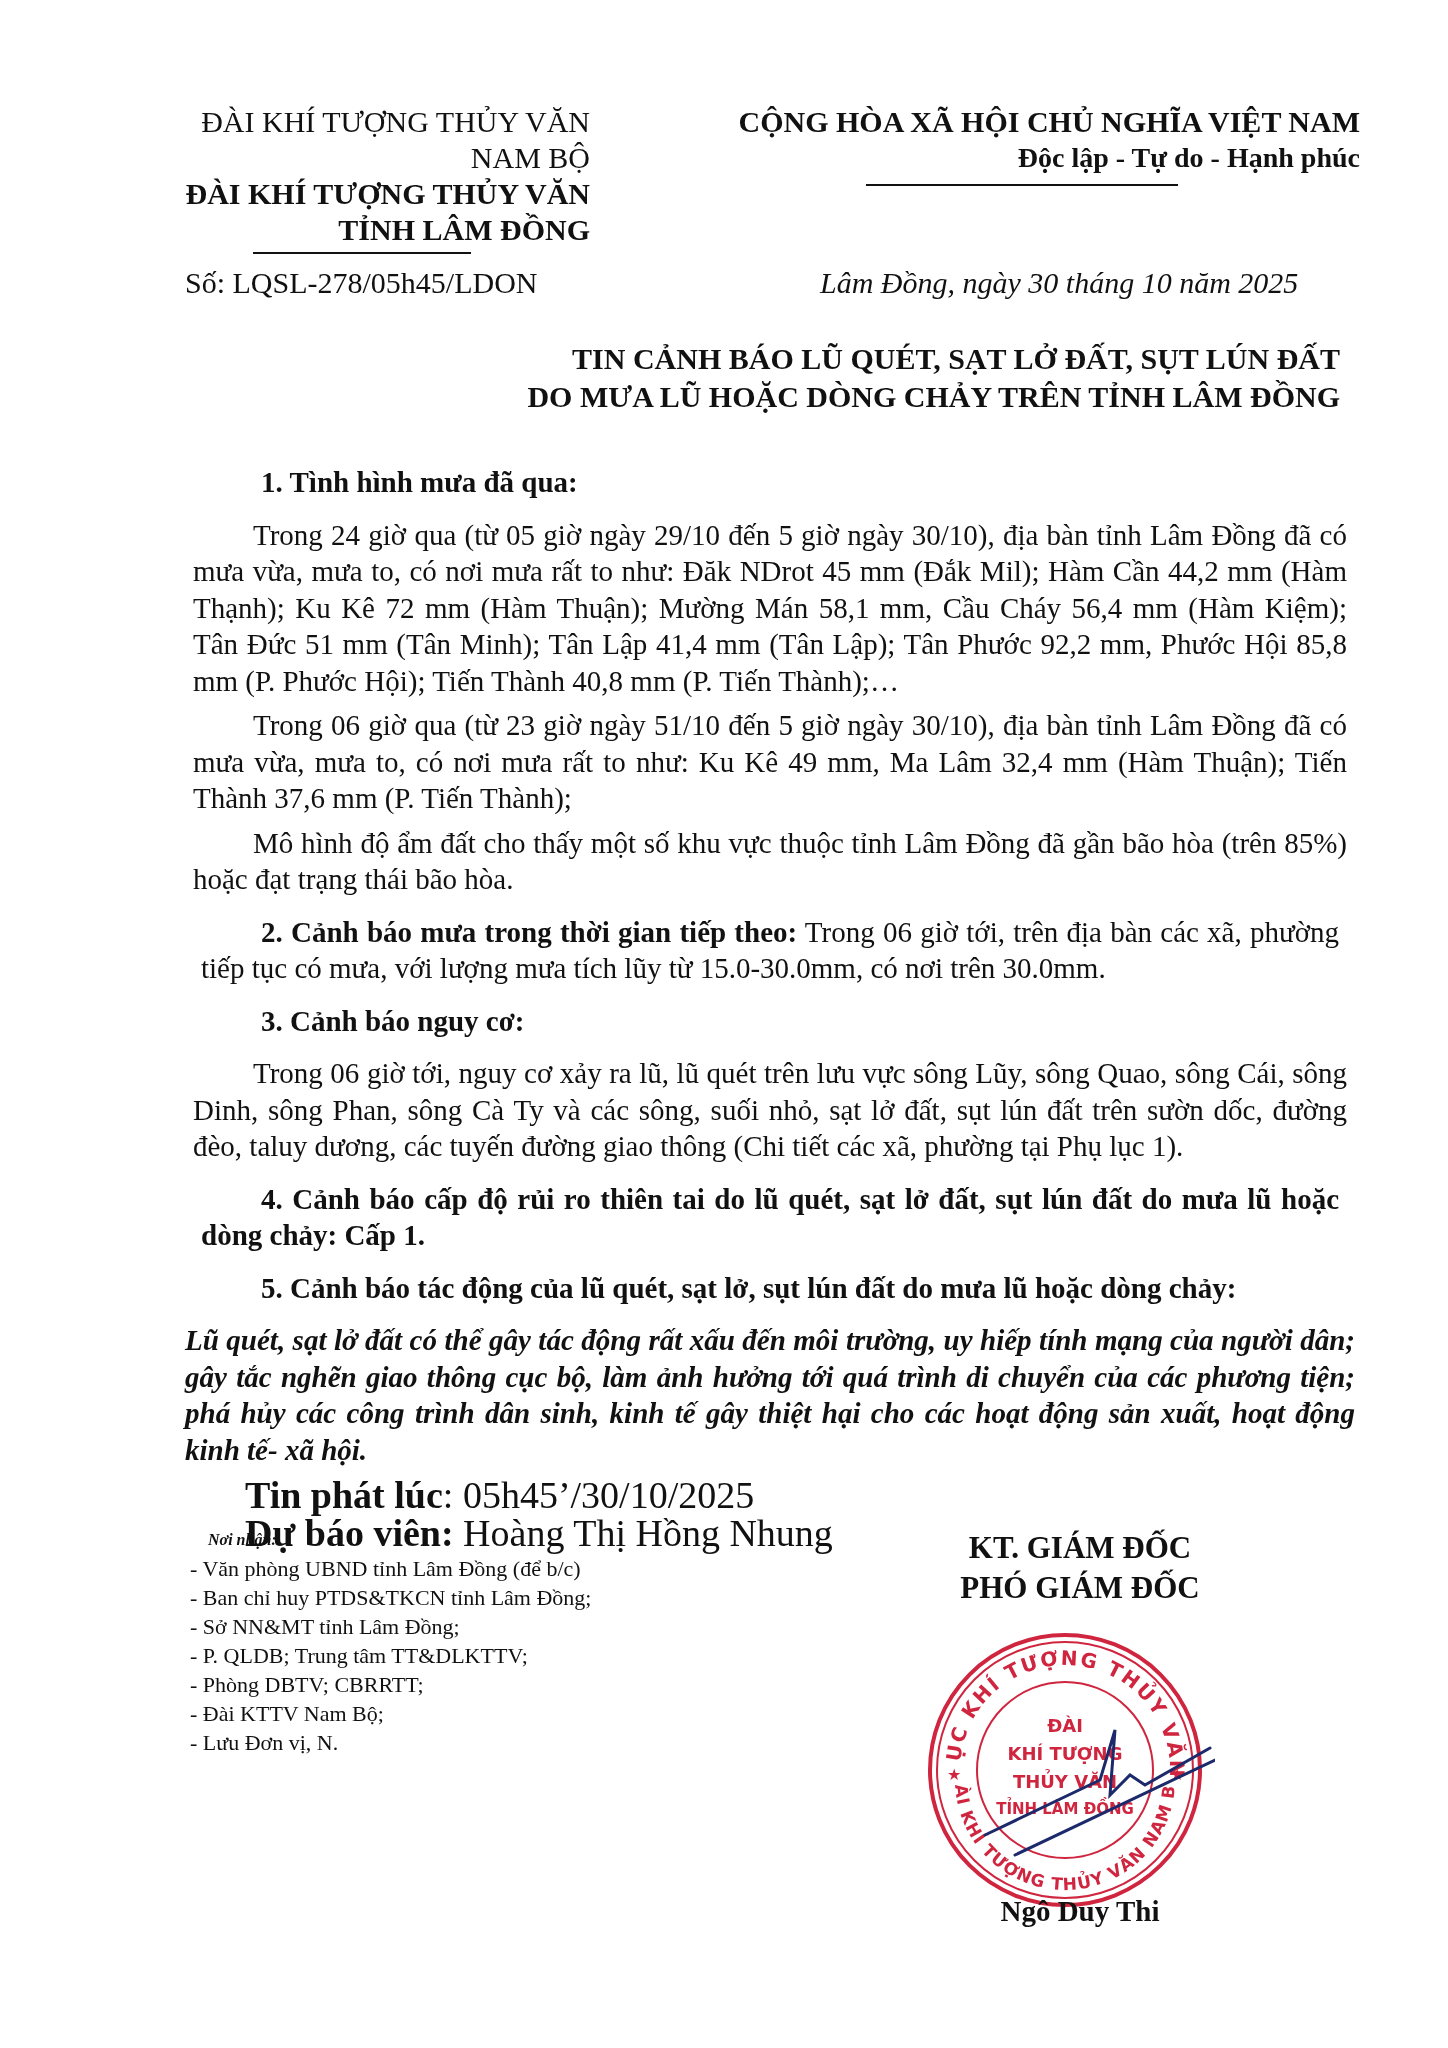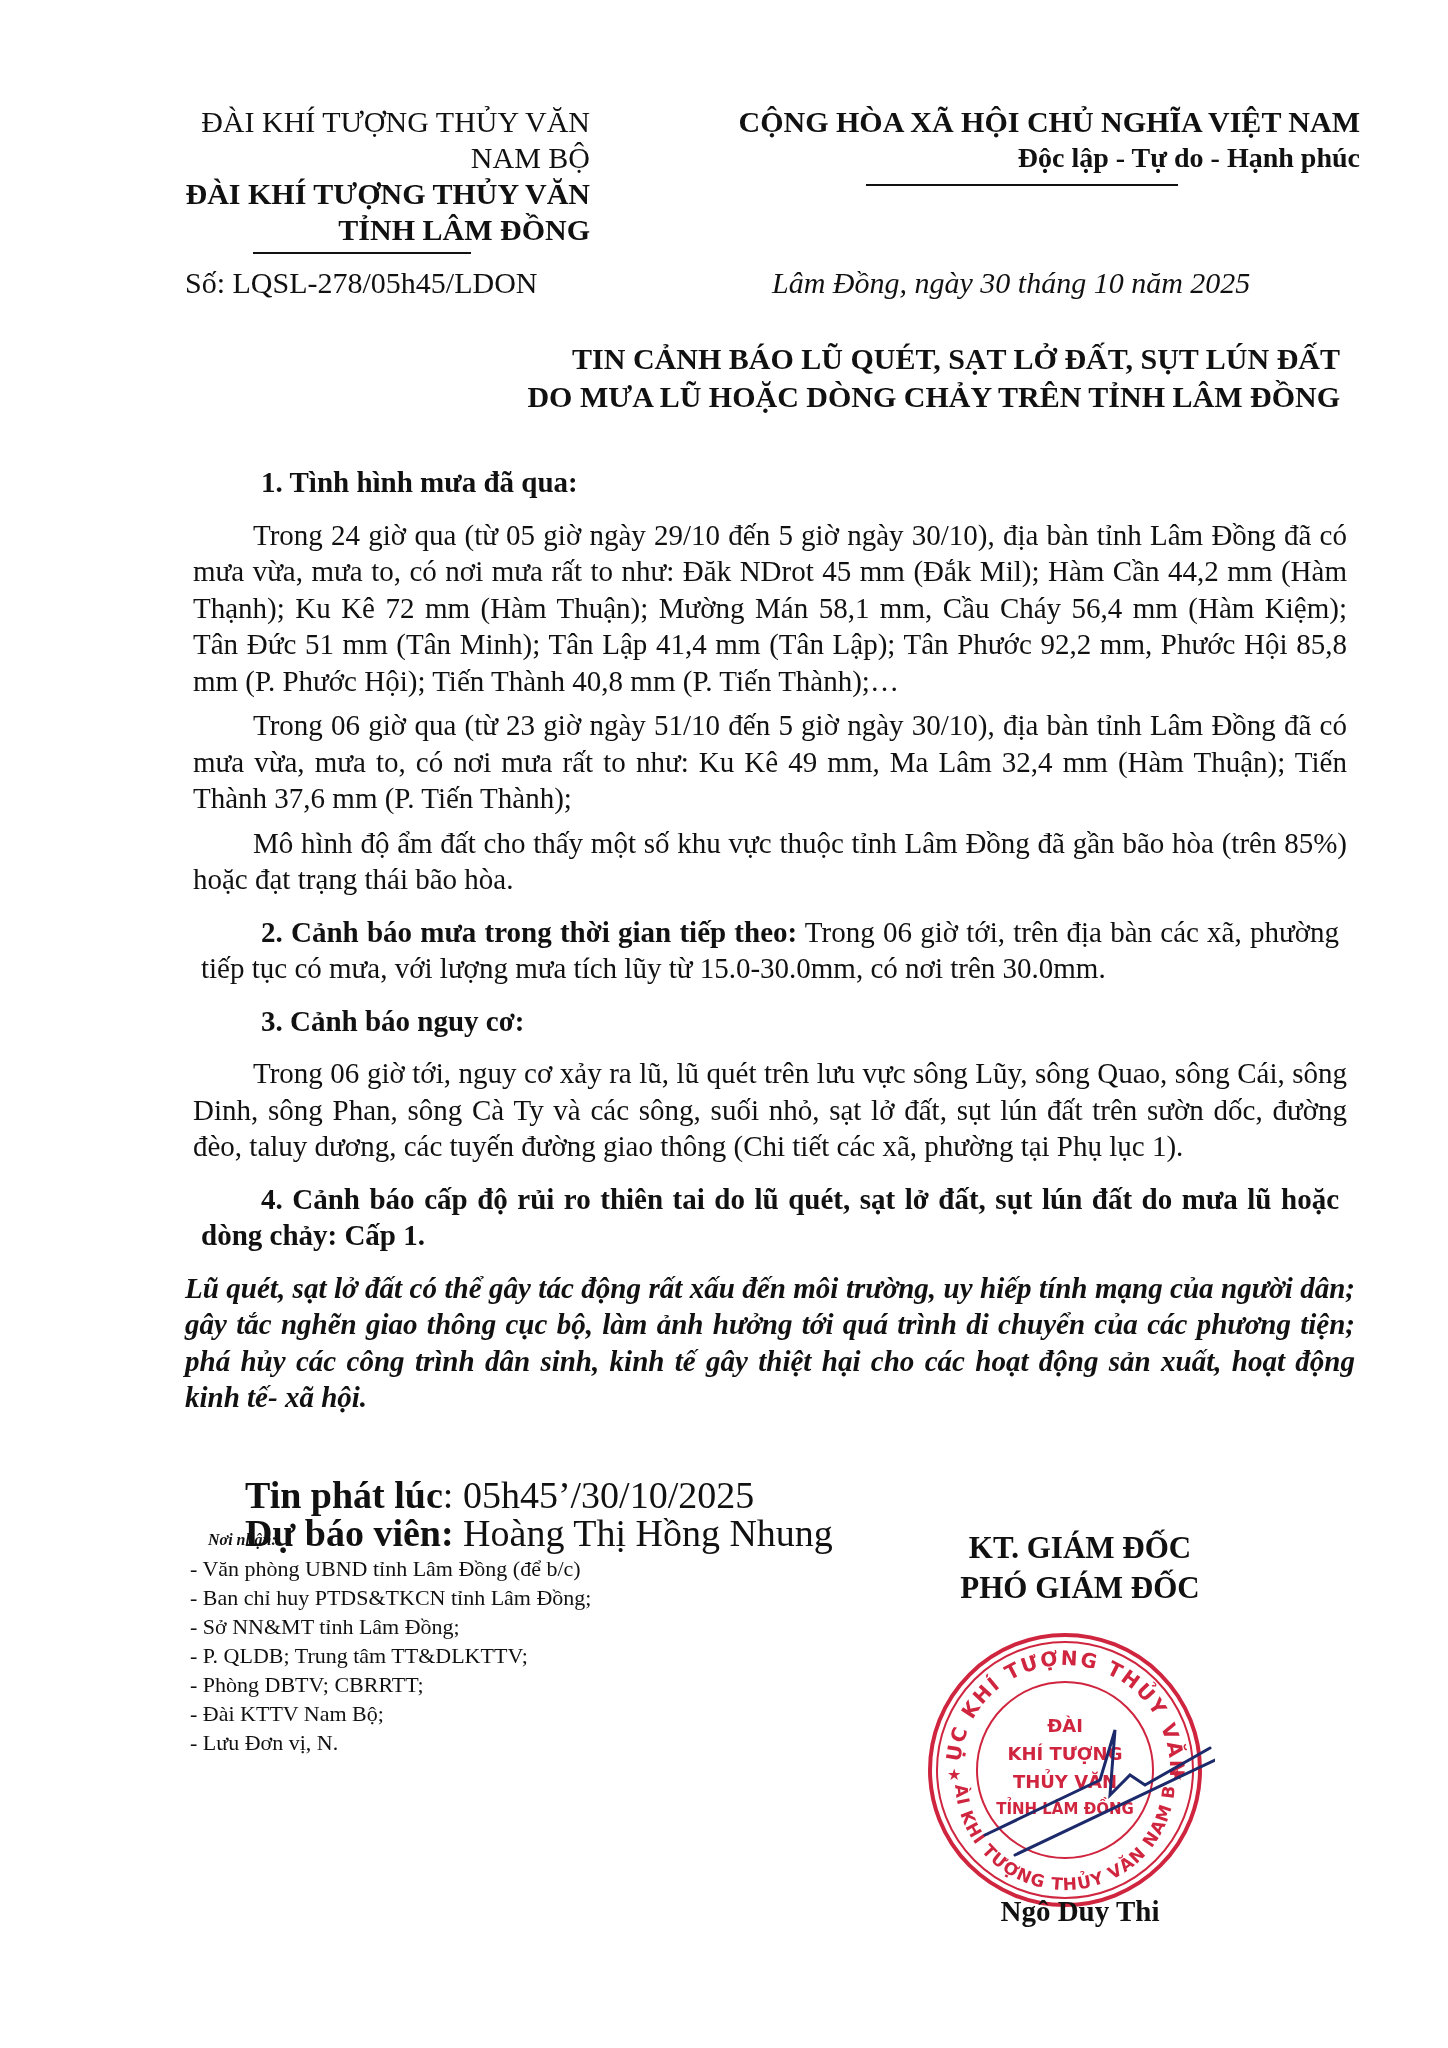--- a/index.html
+++ b/index.html
@@ -7,21 +7,21 @@
     width: 1448px; height: 2048px; position: relative; overflow: hidden;
     font-family: "Liberation Serif", "DejaVu Serif", serif; color: #111;
   }
   .abs { position: absolute; }
   .center { text-align: right; }
   .hdr-left { left: 120px; top: 104px; width: 470px; font-size: 30px; line-height: 36px; }
   .hdr-right { left: 680px; top: 104px; width: 680px; font-size: 30px; line-height: 36px; }
   .b { font-weight: bold; }
   .rule { position: absolute; height: 2px; background: #111; }
   .docno { left: 185px; top: 266px; font-size: 30px; }
-  .docdate { left: 772px; top: 266px; font-size: 30px; font-style: italic; text-align: right; }
+  .docdate { left: 820px; top: 266px; font-size: 30px; font-style: italic; text-align: right; }
   .title { left: 140px; top: 340px; width: 1200px; font-size: 30px; font-weight: bold; line-height: 38px; }
   .body {
     left: 185px; top: 448px; width: 1170px;
     font-size: 29px; line-height: 36.5px; text-align: justify;
   }
   .body p { margin: 8px; text-indent: 60px; }
   .body .sec { margin: 16px; text-indent: 60px; font-weight: bold; }
   .body .sec .n { font-weight: normal; }
   .body .it { font-style: italic; font-weight: bold; text-indent: 0; }
   .meta { left: 245px; top: 1476px; font-size: 38px; line-height: 38px; }
@@ -60,20 +60,21 @@
   <div class="sec">1. Tình hình mưa đã qua:</div>
   <p>Trong 24 giờ qua (từ 05 giờ ngày 29/10 đến 5 giờ ngày 30/10), địa bàn tỉnh Lâm Đồng đã có mưa vừa, mưa to, có nơi mưa rất to như:  Đăk NDrot 45 mm (Đắk Mil);  Hàm Cần 44,2 mm (Hàm Thạnh);  Ku Kê 72 mm (Hàm Thuận);  Mường Mán 58,1 mm, Cầu Cháy 56,4 mm (Hàm Kiệm);  Tân Đức 51 mm (Tân Minh);  Tân Lập 41,4 mm (Tân Lập);  Tân Phước 92,2 mm, Phước Hội 85,8 mm (P. Phước Hội);  Tiến Thành 40,8 mm (P. Tiến Thành);…</p>
   <p>Trong 06 giờ qua (từ 23 giờ ngày 51/10 đến 5 giờ ngày 30/10), địa bàn tỉnh Lâm Đồng đã có mưa vừa, mưa to, có nơi mưa rất to như:  Ku Kê 49 mm, Ma Lâm 32,4 mm (Hàm Thuận);  Tiến Thành 37,6 mm (P. Tiến Thành);</p>
   <p>Mô hình độ ẩm đất cho thấy một số khu vực thuộc tỉnh Lâm Đồng đã gần bão hòa (trên 85%) hoặc đạt trạng thái bão hòa.</p>
   <div class="sec">
     <span>2. Cảnh báo mưa trong thời gian tiếp theo:</span><span class="n"> Trong 06 giờ tới, trên địa bàn các xã, phường tiếp tục có mưa, với lượng mưa tích lũy từ 15.0-30.0mm, có nơi trên 30.0mm.</span>
   </div>
   <div class="sec">3. Cảnh báo nguy cơ:</div>
   <p>Trong 06 giờ tới, nguy cơ xảy ra lũ, lũ quét trên lưu vực sông Lũy, sông Quao, sông Cái, sông Dinh, sông Phan, sông Cà Ty và các sông, suối nhỏ, sạt lở đất, sụt lún đất trên sườn dốc, đường đèo, taluy dương, các tuyến đường giao thông (Chi tiết các xã, phường tại Phụ lục 1).</p>
   <div class="sec">4. Cảnh báo cấp độ rủi ro thiên tai do lũ quét, sạt lở đất, sụt lún đất do mưa lũ hoặc dòng chảy: Cấp 1.</div>
+  <div class="sec">5. Cảnh báo tác động của lũ quét, sạt lở, sụt lún đất do mưa lũ hoặc dòng chảy:</div>
   <div class="it">Lũ quét, sạt lở đất có thể gây tác động rất xấu đến môi trường, uy hiếp tính mạng của người dân; gây tắc nghẽn giao thông cục bộ, làm ảnh hưởng tới quá trình di chuyển của các phương tiện; phá hủy các công trình dân sinh, kinh tế gây thiệt hại cho các hoạt động sản xuất, hoạt động kinh tế- xã hội.</div>
 </div>
 
 <div class="abs meta">
   <div>
     <span class="b">Tin phát lúc</span><span>: 05h45’/30/10/2025</span>
   </div>
   <div>
     <span class="b">Dự báo viên:</span><span> Hoàng Thị Hồng Nhung</span>
   </div>

